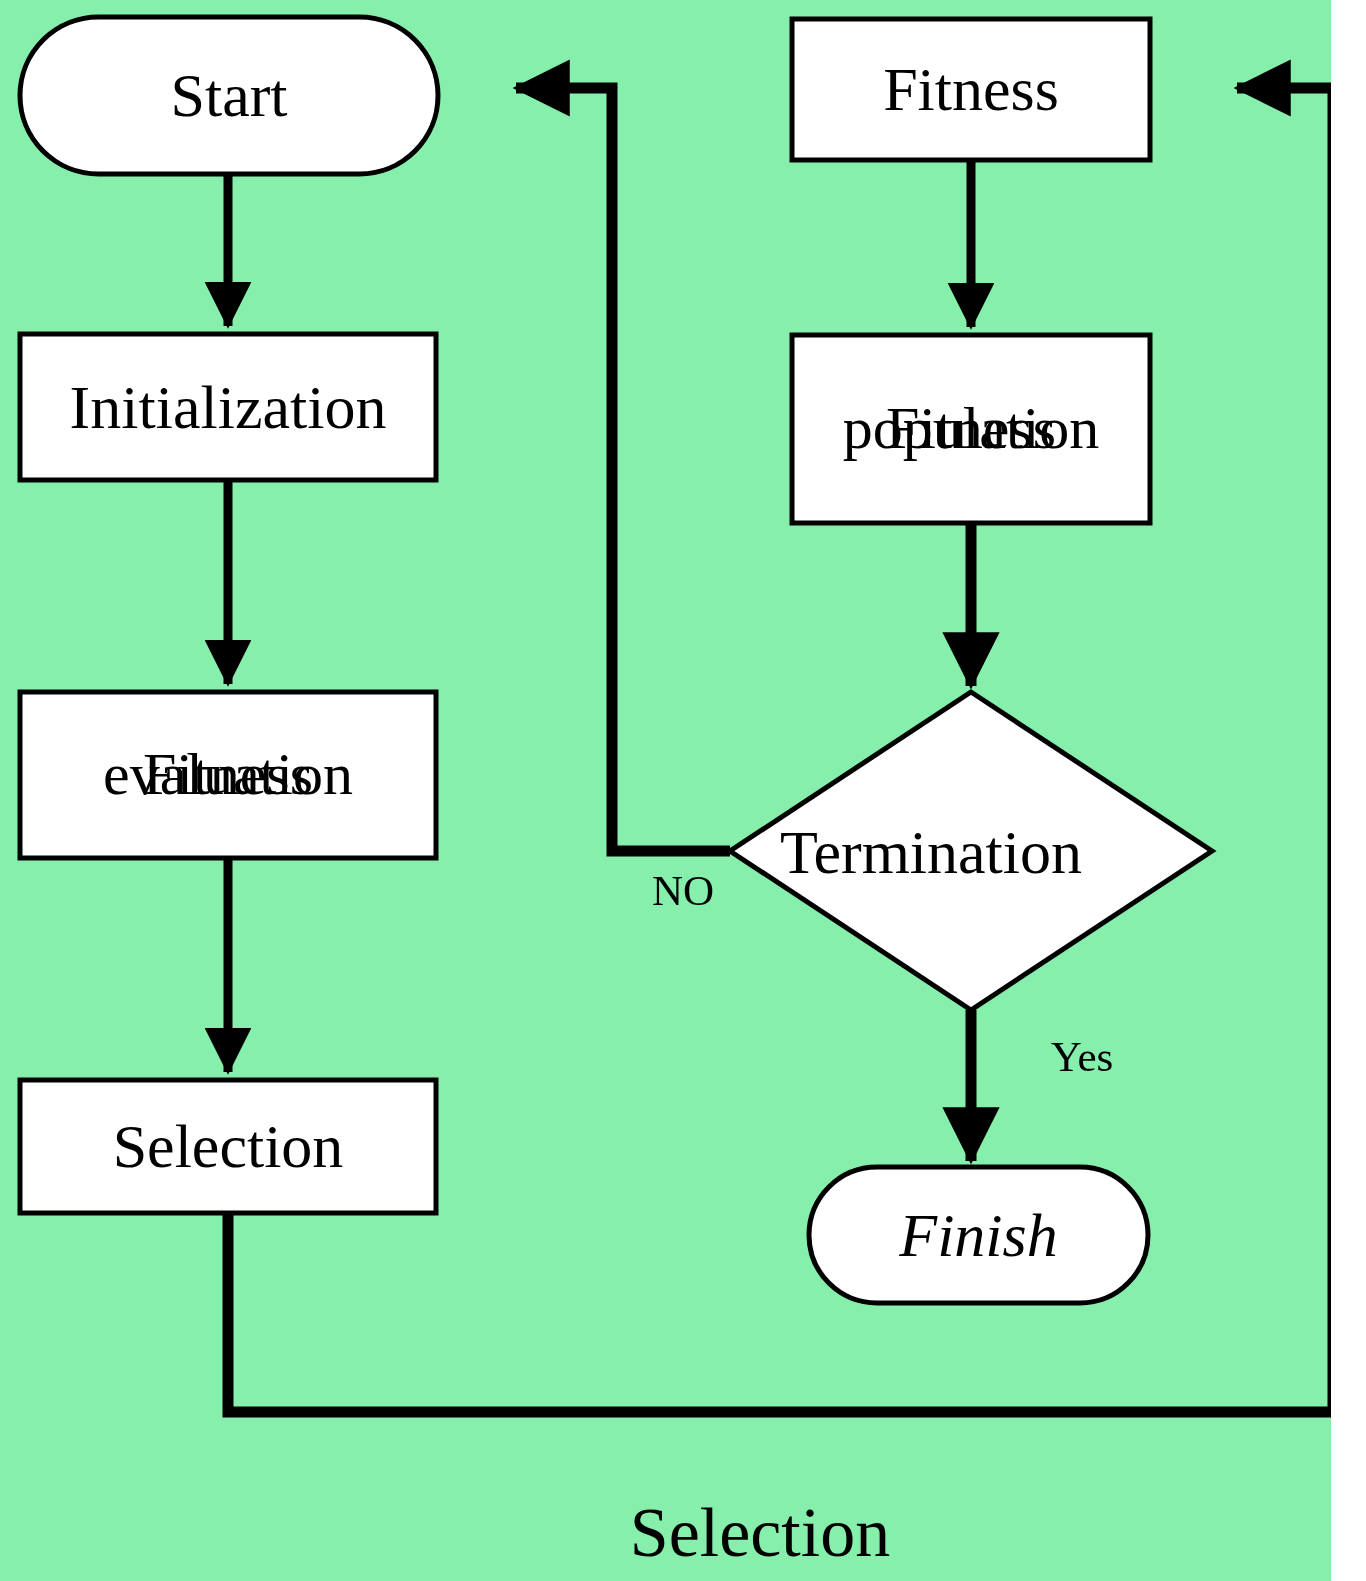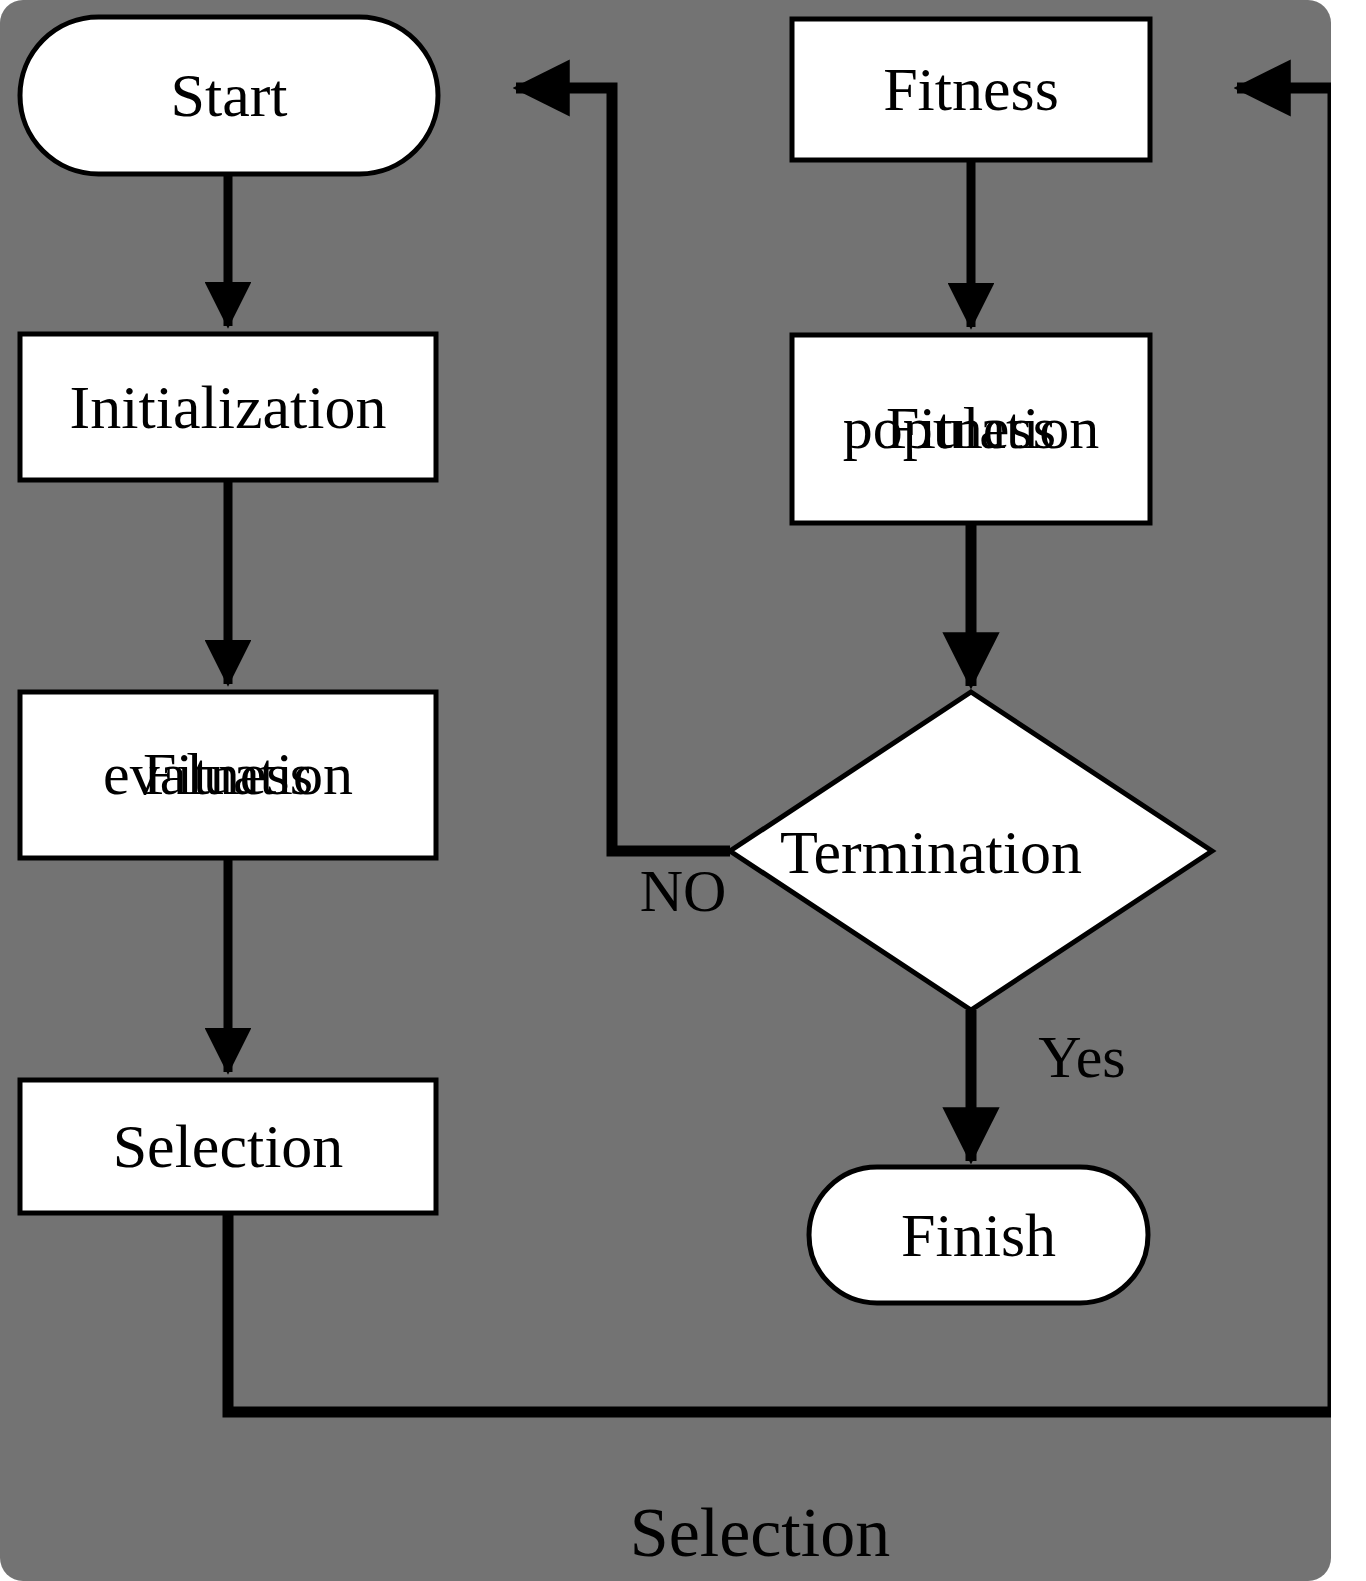--- a/index.html
+++ b/index.html
@@ -8,23 +8,22 @@
     padding: 0;
     background: #ffffff;
   }
   body {
     font-family: "Liberation Serif", "DejaVu Serif", serif;
   }
   #canvas {
     position: relative;
     width: 1331px;
     height: 1581px;
-    background: #737373;
+    background: #86efac;
     overflow: hidden;
-    border-radius: 23px;
   }
   #flow-svg {
     position: absolute;
     left: 0;
     top: 0;
     width: 1366px;
     height: 1581px;
   }
   .node-label,
   .edge-label,
@@ -38,21 +37,21 @@
     pointer-events: none;
   }
   .node-label {
     font-size: 62px;
   }
   .node-label.two-line {
     font-size: 60px;
     line-height: 1.12;
   }
   .edge-label {
-    font-size: 60px;
+    font-size: 43px;
   }
   .caption-label {
     font-size: 70px;
   }
   
   .lbl-box {
     position: absolute;
     display: flex;
     align-items: center;
     justify-content: center;
@@ -130,21 +129,21 @@
 
   <div class="lbl-box" style="left:792px; top:335px; width:358px; height:188px; flex-direction:column;">
     <span class="node-label two-line">Fitness</span>
     <span class="node-label two-line">population</span>
   </div>
 
   <div class="lbl-box" style="left:701px; top:806px; width:460px; height:92px;">
     <span class="node-label">Termination</span>
   </div>
 
-  <div class="lbl-box" style="left:809px; top:1167px; width:339px; height:136px;">
+  <div class="lbl-box" style="left:809px; top:1167px; width:339px; height:136px;font-style:italic;">
     <span class="node-label">Finish</span>
   </div>
 
   <div class="lbl-box" style="left:618px; top:860px; width:130px; height:62px;">
     <span class="edge-label">NO</span>
   </div>
 
   <div class="lbl-box" style="left:1012px; top:1026px; width:140px; height:62px;">
     <span class="edge-label">Yes</span>
   </div>

